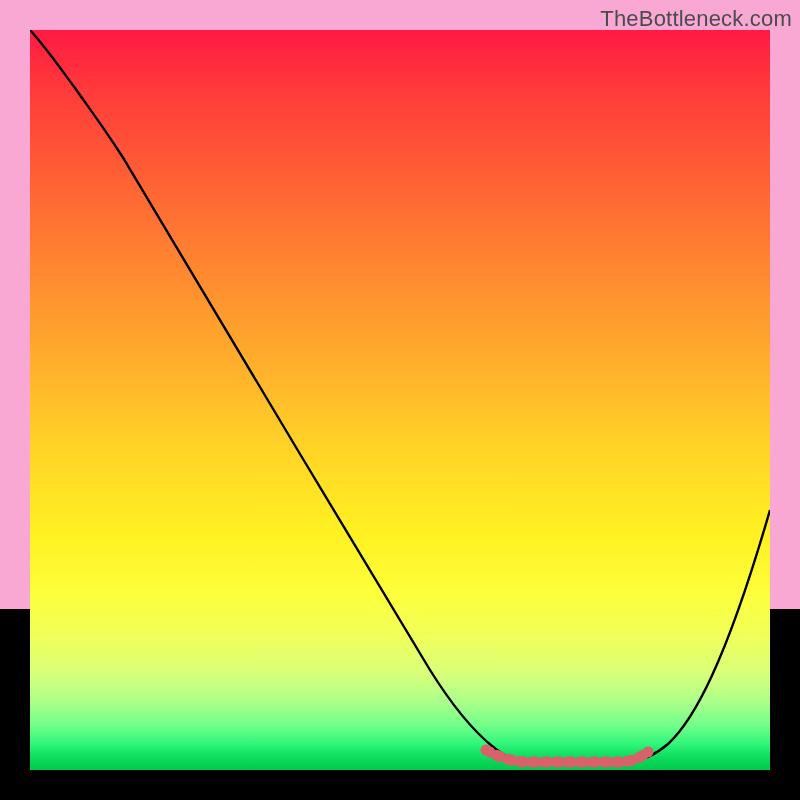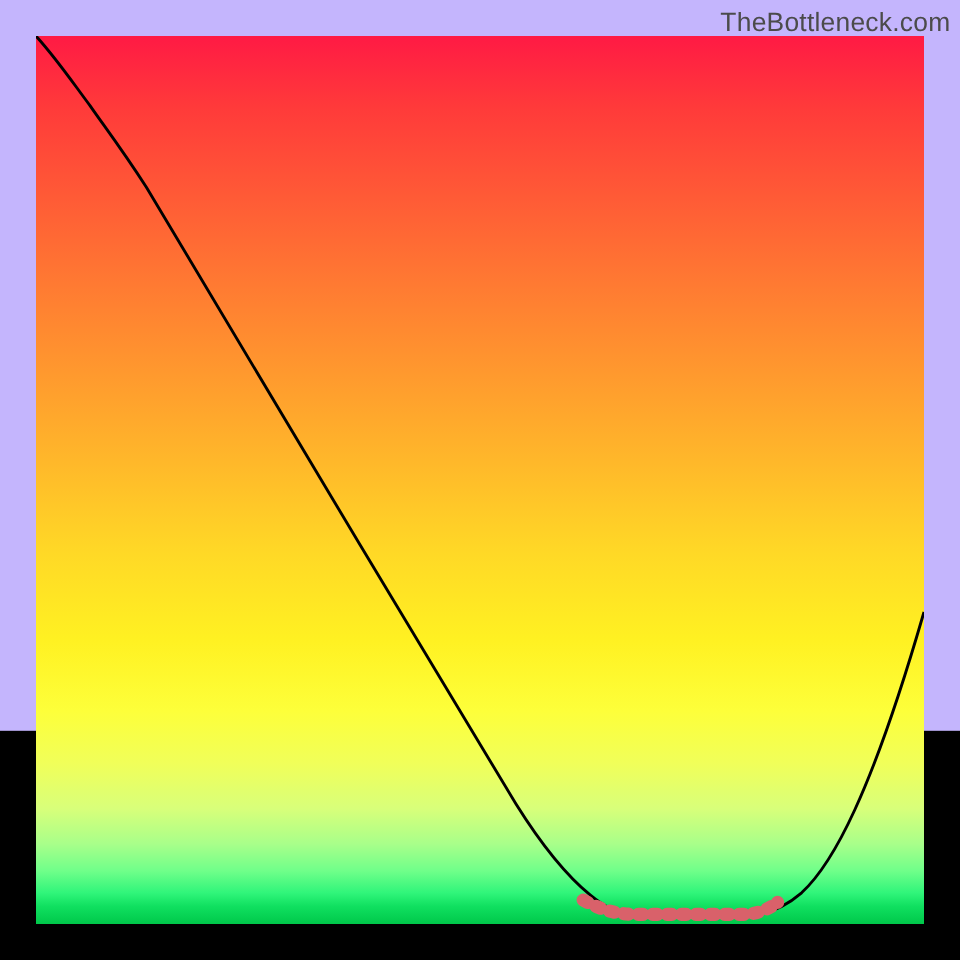--- a/index.html
+++ b/index.html
@@ -10,21 +10,21 @@
     background: #000000;
     overflow: hidden;
     font-family: Arial, Helvetica, sans-serif;
   }
   .frame {
     position: absolute;
     top: 0;
     left: 0;
     width: 800px;
     height: 609px;
-    background: #c4b5fd;
+    background: #f9a8d4;
   }
   .plot-area {
     position: absolute;
     top: 30px;
     left: 30px;
     width: 740px;
     height: 740px;
     background: linear-gradient(to bottom,
       #ff1a44 0%,
       #ff3a3a 8%,

